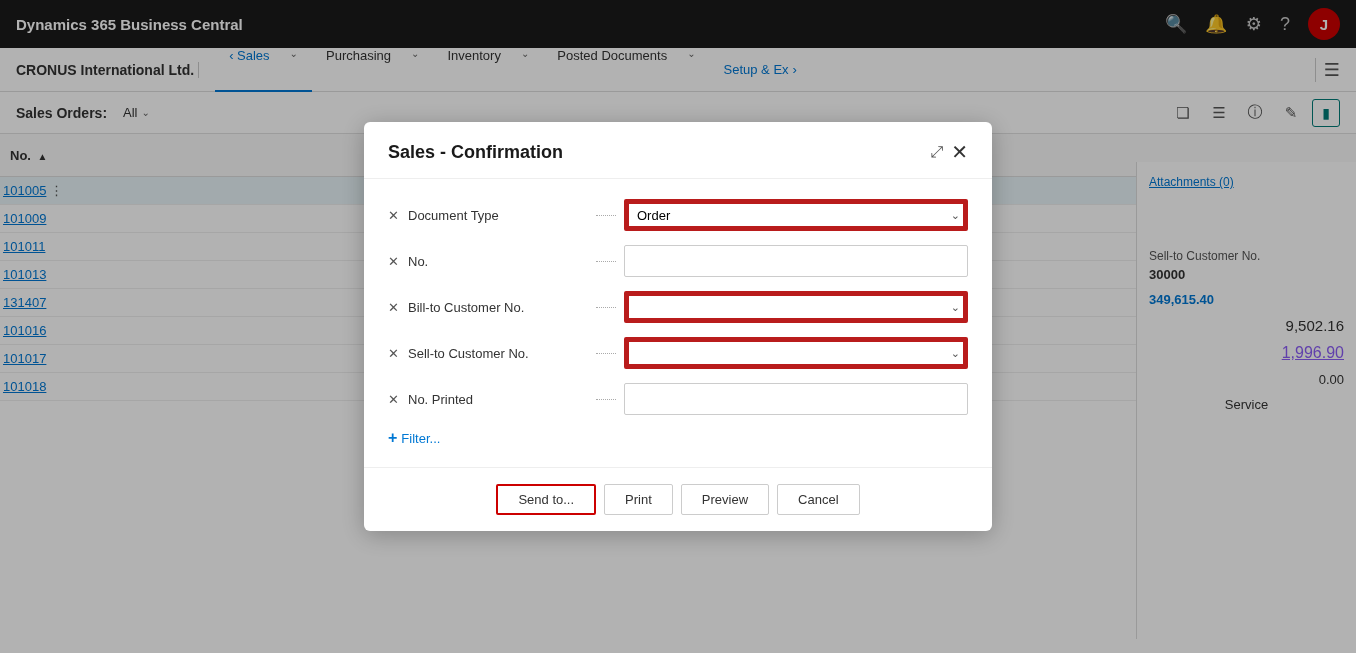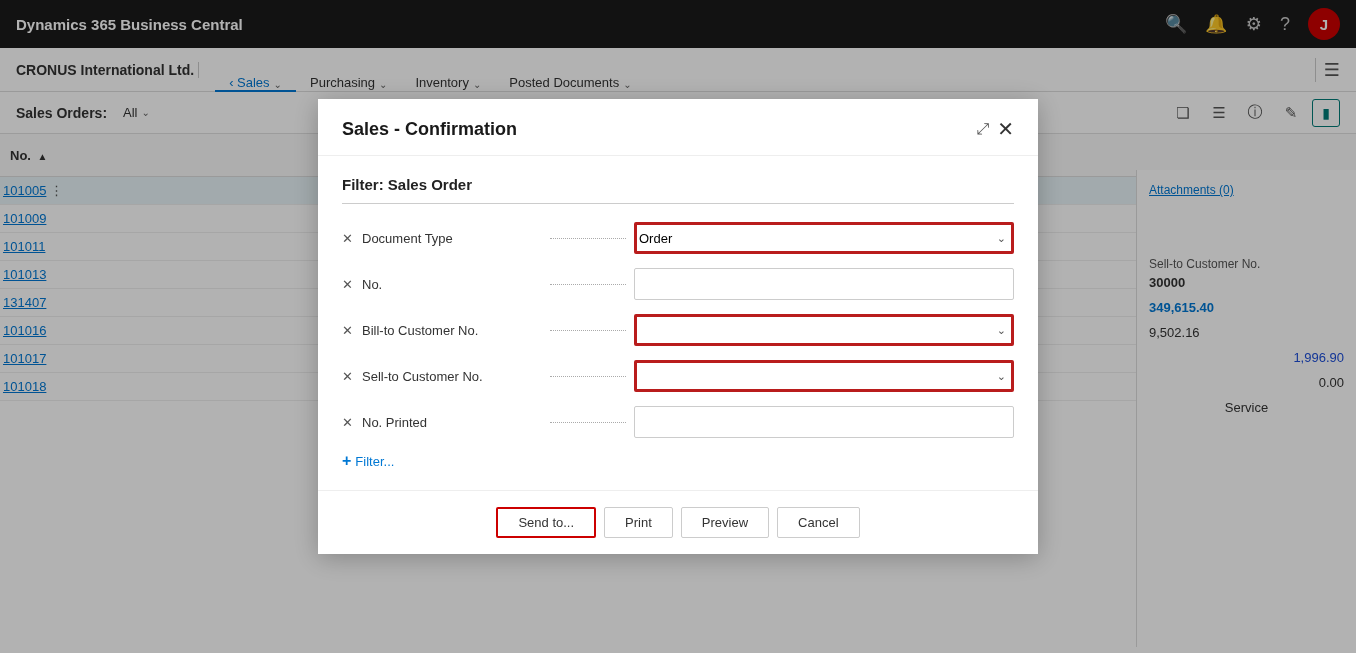--- a/index.html
+++ b/index.html
@@ -63,22 +63,22 @@
       border-right: 1px solid #ccc;
     }
     .nav-items {
       display: flex;
       align-items: center;
       gap: 0;
       flex: 1;
     }
     .nav-item {
       display: flex;
-      align-items: flex-end;
-      gap: 4px;
+      align-items: flex-start;
+      gap: 20px;
       padding: 0 14px;
       height: 44px;
       cursor: pointer;
       font-size: 13px;
       color: #333;
       border-bottom: 2px solid transparent;
     }
     .nav-item.active {
       color: #0078d4;
       border-bottom: 2px solid #0078d4;
@@ -188,21 +188,21 @@
       color: #333;
     }
     .td-link { color: #0078d4; text-decoration: underline; cursor: pointer; }
     .td-ellipsis { color: #555; cursor: pointer; }
     .sort-icon { font-size: 10px; margin-left: 3px; }
 
     
     .right-panel-hint {
       position: absolute;
       right: 0;
-      top: 36px;
+      top: 28px;
       width: 220px;
       background: #fff;
       border-left: 1px solid #ddd;
       height: calc(100% - 42px);
       padding: 12px;
       font-size: 13px;
     }
     .rp-label { color: #555; font-size: 12px; margin-bottom: 4px; }
     .rp-value { font-size: 13px; color: #333; font-weight: 600; }
     .rp-link { color: #0078d4; text-decoration: underline; cursor: pointer; font-size: 12px; }
@@ -213,23 +213,23 @@
       position: fixed;
       top: 0; left: 0; right: 0; bottom: 0;
       background: rgba(0,0,0,0.3);
       display: flex;
       align-items: center;
       justify-content: center;
       z-index: 1000;
     }
     .modal {
       background: #fff;
-      border-radius: 0;
+      border-radius: 6px;
       box-shadow: 0 4px 24px rgba(0,0,0,0.25);
-      width: 720px;
+      width: 628px;
       max-width: 95vw;
       padding: 0;
       position: relative;
     }
     .modal-header {
       display: flex;
       align-items: center;
       padding: 18px 24px 14px;
       border-bottom: 1px solid #eee;
       gap: 8px;
@@ -298,23 +298,23 @@
       font-size: 13px;
       outline: none;
     }
     .filter-select-wrapper {
       width: 380px;
       position: relative;
     }
     .filter-select-wrapper select {
       width: 100%;
       height: 32px;
-      border: 3px solid #b91c1c;
+      border: 5px solid #b91c1c;
       border-radius: 2px;
-      padding: 0 2px;
+      padding: 0 8px;
       font-size: 13px;
       outline: none;
       appearance: none;
       background: #fff;
       cursor: pointer;
     }
     .filter-select-chevron {
       position: absolute;
       right: 8px;
       top: 50%;
@@ -391,20 +391,24 @@
       <span class="nav-chevron">⌄</span>
     </div>
     <div class="nav-item">
       <span>Inventory</span>
       <span class="nav-chevron">⌄</span>
     </div>
     <div class="nav-item">
       <span>Posted Documents</span>
       <span class="nav-chevron">⌄</span>
     </div>
+    <div class="nav-more">
+      <span>Setup &amp; Ex</span>
+      <span>›</span>
+    </div>
   </div>
   <div class="nav-separator"></div>
   <div class="nav-hamburger">☰</div>
 </div>
 
 <div class="page-content">
 
   <div class="page-toolbar">
     <span class="page-toolbar-title">Sales Orders:</span>
     <div class="filter-badge">
@@ -476,24 +480,24 @@
       <div style="margin-top: 60px;">
         <div class="rp-section">
           <div class="rp-label">Sell-to Customer No.</div>
           <div class="rp-value">30000</div>
         </div>
         <div class="rp-section">
           <div class="rp-label"></div>
           <div class="rp-value" style="color:#0078d4;">349,615.40</div>
         </div>
         <div class="rp-section">
-          <div style="text-align:left; color:#333; font-size:13px;">9,502.16</div>
+          <div style="text-align:right; color:#333; font-size:15px;">9,502.16</div>
         </div>
         <div class="rp-section">
-          <div style="text-align:right; color:#1d4ed8; font-size:13px;">1,996.90</div>
+          <div style="text-align:right; color:#8b5cf6; font-size:16px;text-decoration:underline;">1,996.90</div>
         </div>
         <div class="rp-section">
           <div style="text-align:right; color:#333; font-size:13px;">0.00</div>
         </div>
         <div class="rp-section">
           <div style="text-align:center; color:#333; font-size:13px;">Service</div>
         </div>
       </div>
     </div>
   </div>
@@ -502,21 +506,20 @@
 <div class="modal-overlay">
   <div class="modal">
 
     <div class="modal-header">
       <span class="modal-title">Sales - Confirmation</span>
       <span class="modal-header-icon">⤢</span>
       <span class="modal-close">✕</span>
     </div>
 
     <div class="modal-body">
-      <div class="filter-heading">Filter: Sales Order</div>
 
       <div class="filter-row">
         <span class="filter-x">✕</span>
         <span class="filter-label">Document Type</span>
         <span class="filter-dots"></span>
         <div class="filter-select-wrapper">
           <select>
             <option>Order</option>
             <option>Invoice</option>
             <option>Quote</option>

